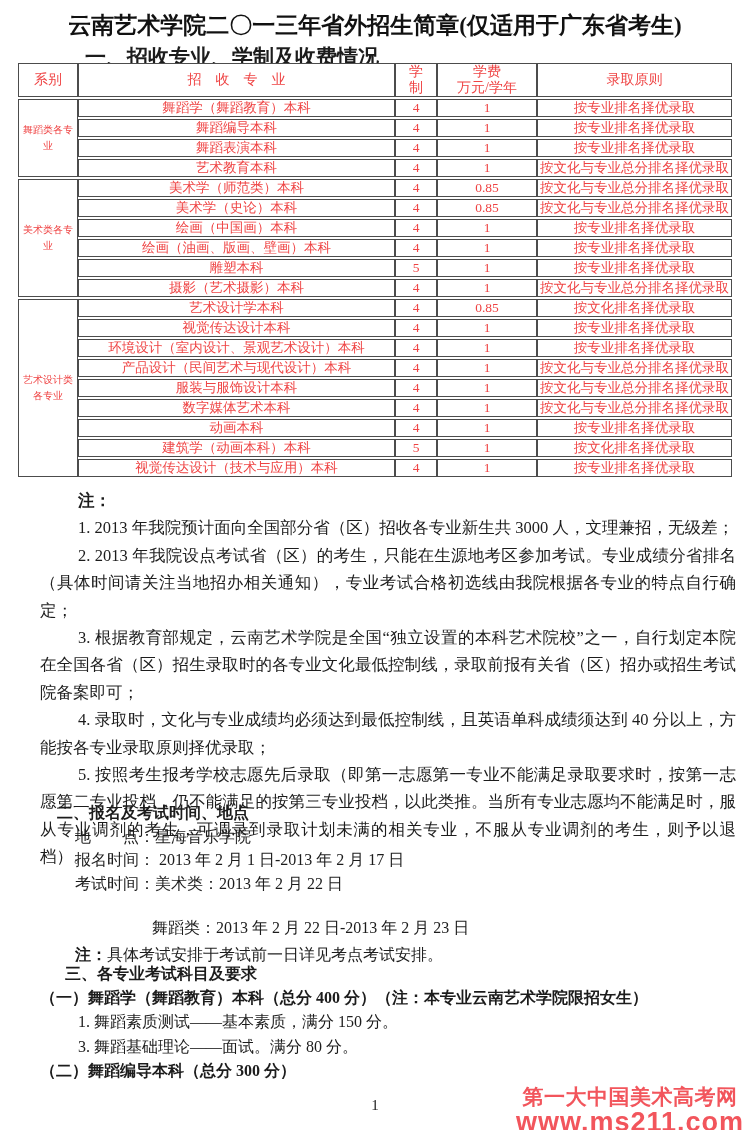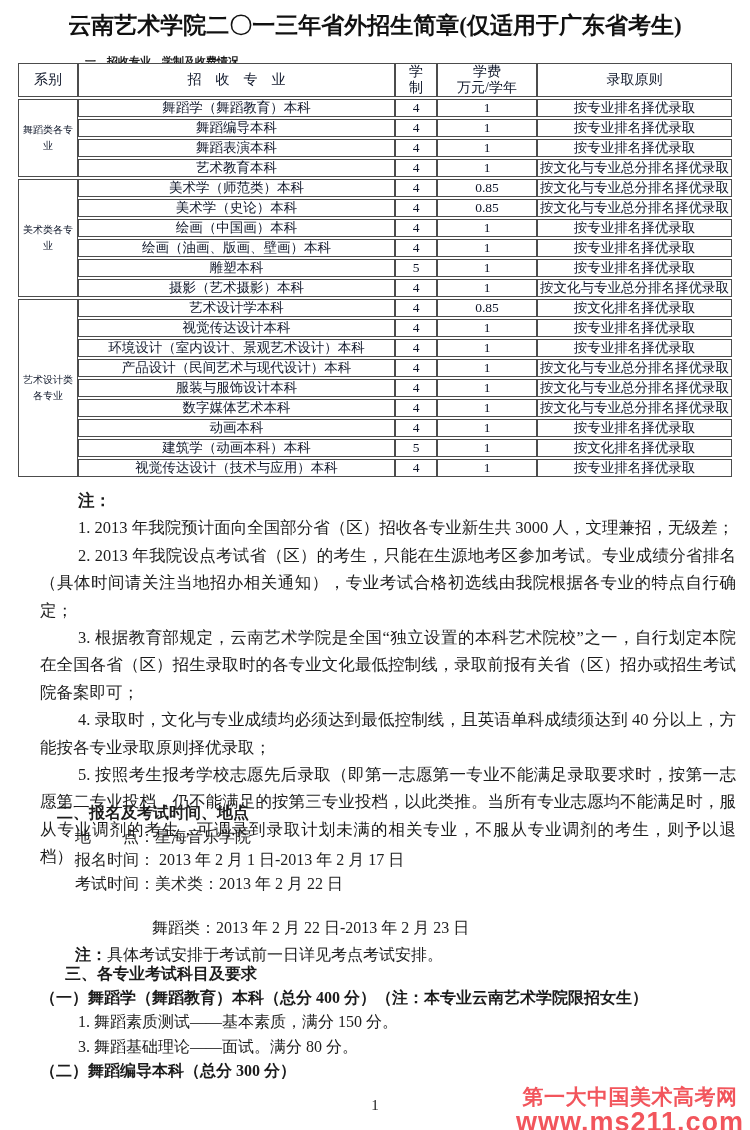--- a/index.html
+++ b/index.html
@@ -18,33 +18,33 @@
     top: 10px; left: 0;
     width: 100%;
     text-align: center;
     font-size: 23px;
     font-weight: bold;
     letter-spacing: 0px;
     color: #111111;
   }
   .s1-heading {
     position: absolute;
-    top: 54px; left: 85px;
-    font-size: 11px;
+    top: 43px; left: 85px;
+    font-size: 21px;
     font-weight: bold;
   }
   
   .tbl-wrap { position: absolute; top: 61px; left: 18px; }
   table.adm {
     border-collapse: separate;
     border-spacing: 0 2px;
     table-layout: fixed;
     width: 714px;
     font-size: 13.5px;
-    color: #0f172a;
+    color: #ef4444;
   }
   table.adm th, table.adm td {
     border: 1px solid #4c4c4c;
     text-align: center;
     vertical-align: middle;
     padding: 0;
     overflow: hidden;
     font-weight: normal;
     background: #ffffff;
   }

